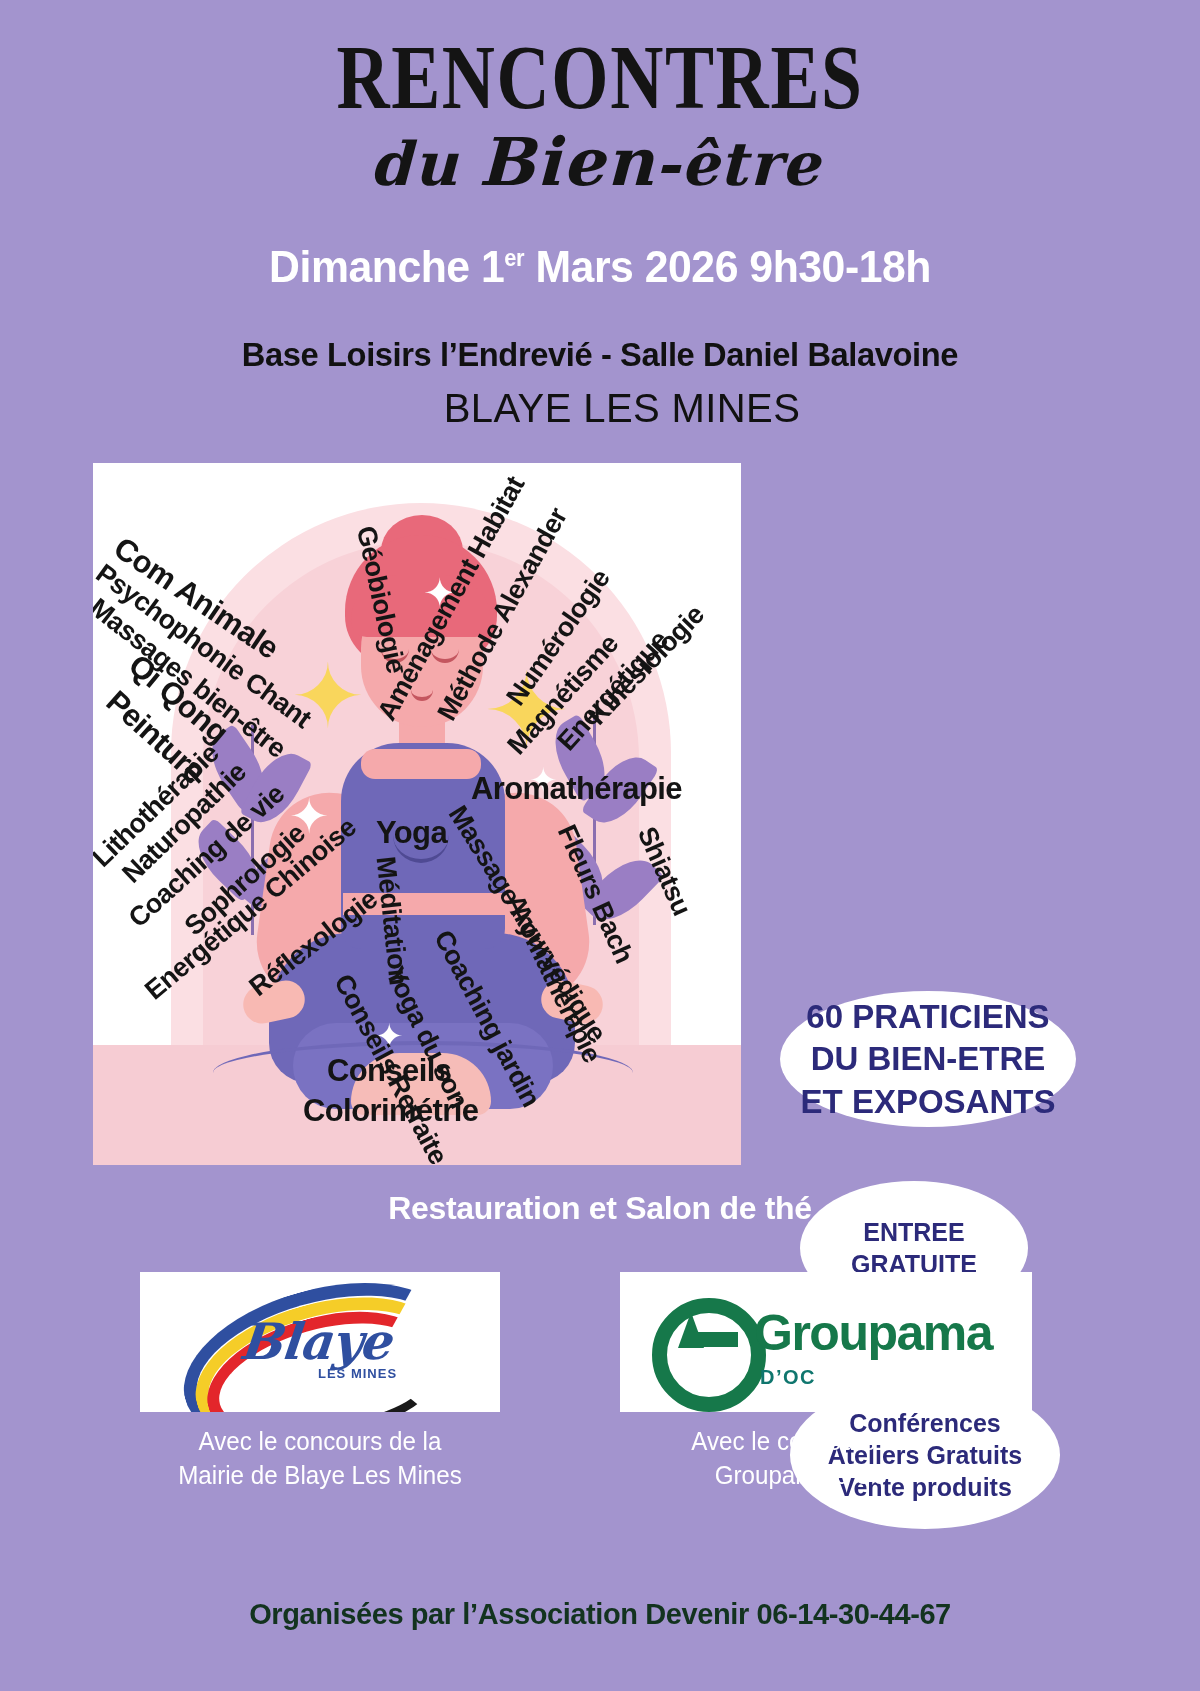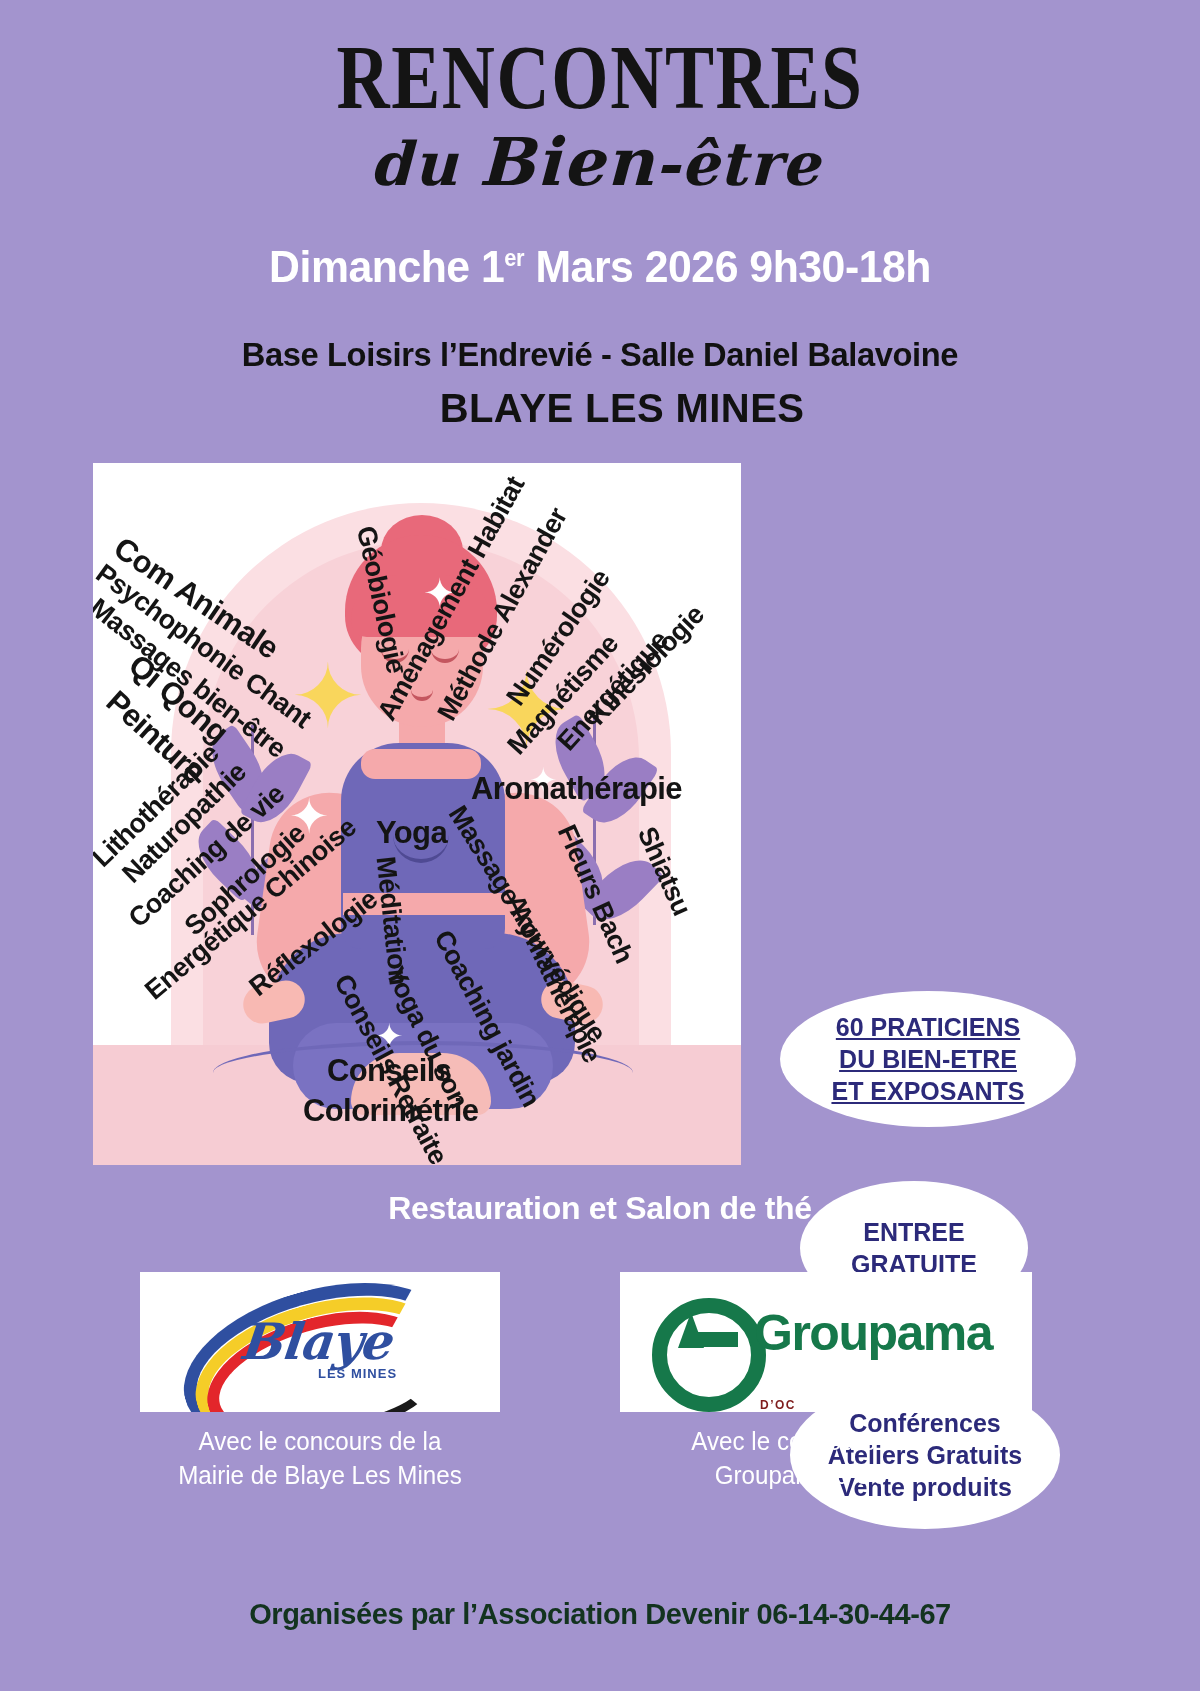--- a/index.html
+++ b/index.html
@@ -50,21 +50,21 @@
     margin:42px 0 0 0;
     color:#111111;
     font-weight:700;
     font-size:34px;
     letter-spacing:-0.4px;
     transform:scaleX(0.96);
   }
   .city-line{
     margin:12px 0 0 0;
     color:#111111;
-    font-weight:700;
+    font-weight:400;
     font-size:40px;
     letter-spacing:0.4px;
     padding-left:44px;
   }
 
   
   .stage{position:relative;margin-top:32px;height:700px;}
 
   .artpanel{
     position:absolute;left:93px;top:0;
@@ -200,21 +200,21 @@
 
   
   .badge{
     position:absolute;
     background:#ffffff;
     border-radius:50%;
     display:flex;align-items:center;justify-content:center;
     text-align:center;
     color:#2c2a7a;font-weight:700;line-height:1.28;
   }
-  #badge-praticiens{left:780px;top:528px;width:296px;height:136px;font-size:25px;text-decoration:underline;}
+  #badge-praticiens{left:780px;top:528px;width:296px;height:136px;font-size:33px;}
   #badge-entree{left:800px;top:718px;width:228px;height:134px;font-size:25px;}
   #badge-conf{left:790px;top:918px;width:270px;height:148px;font-size:25px;}
 
   
   .resto{
     position:absolute;left:0;top:1190px;width:1200px;text-align:center;
     color:#ffffff;font-weight:700;font-size:32px;letter-spacing:-0.3px;
   }
 
   
@@ -254,21 +254,21 @@
     position:absolute;left:58px;top:40px;width:0;height:0;
     border-left:13px solid transparent;border-right:13px solid transparent;
     border-bottom:36px solid #16784a;
   }
   .gp-word{
     position:absolute;left:134px;top:32px;
     font-size:50px;font-weight:700;color:#16784a;letter-spacing:-1.5px;
   }
   .gp-sub{
     position:absolute;left:140px;top:94px;
-    font-size:12px;font-weight:700;color:#7f1d1d;letter-spacing:1.5px;margin-top:32px;
+    font-size:20px;font-weight:700;color:#0f766e;letter-spacing:1.5px;
   }
 
   .credit{
     position:absolute;top:152px;width:360px;text-align:center;
     color:#ffffff;font-size:26px;line-height:1.32;font-weight:400;
     transform:scaleX(0.93);
   }
   #spon-blaye .credit{left:0;}
   #spon-groupama .credit{left:0;}
 

